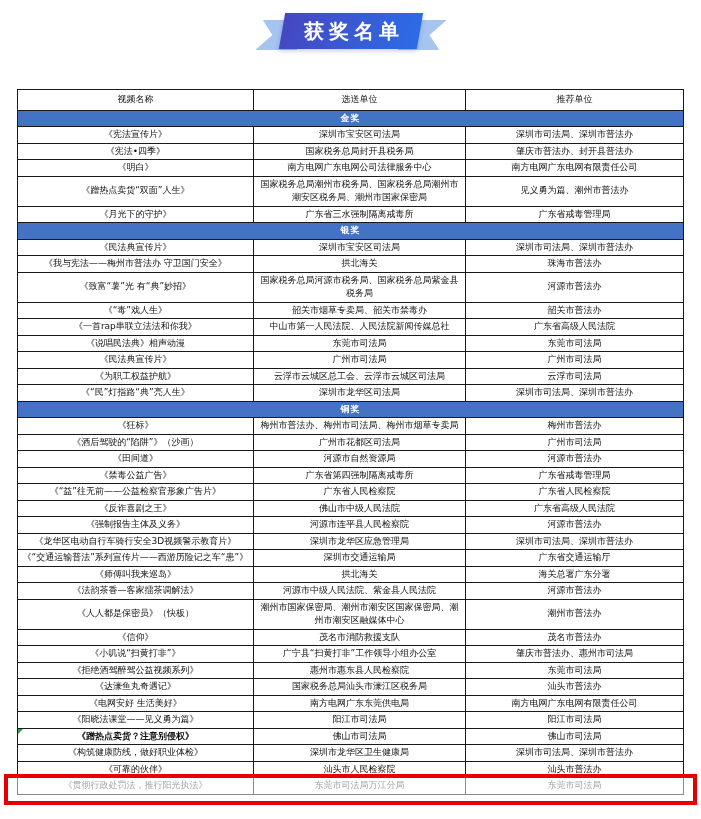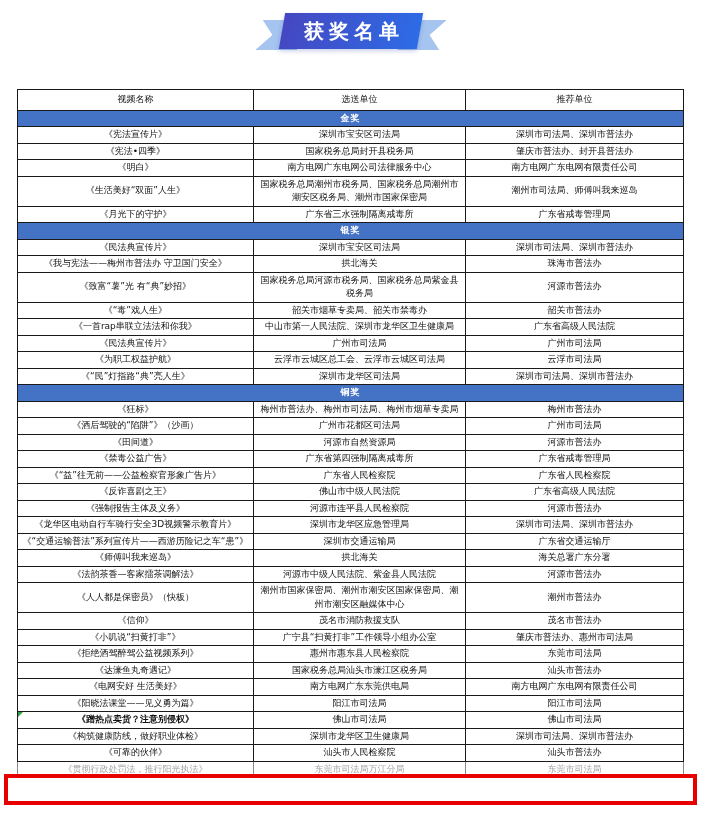--- a/index.html
+++ b/index.html
@@ -93,23 +93,23 @@
             <td>《宪法•四季》</td>
             <td>国家税务总局封开县税务局</td>
             <td>肇庆市普法办、封开县普法办</td>
           </tr>
           <tr>
             <td>《明白》</td>
             <td>南方电网广东电网公司法律服务中心</td>
             <td>南方电网广东电网有限责任公司</td>
           </tr>
           <tr>
-            <td>《生活美好“双面”人生》</td>
+            <td>《蹭热点卖货“双面”人生》</td>
             <td>国家税务总局潮州市税务局、国家税务总局潮州市潮安区税务局、潮州市国家保密局</td>
-            <td>潮州市司法局、师傅叫我来巡岛</td>
+            <td>见义勇为篇、潮州市普法办</td>
           </tr>
           <tr>
             <td>《月光下的守护》</td>
             <td>广东省三水强制隔离戒毒所</td>
             <td>广东省戒毒管理局</td>
           </tr>
           <tr class="section-row">
             <td colspan="3">银奖</td>
           </tr>
           <tr>
@@ -127,22 +127,27 @@
             <td>国家税务总局河源市税务局、国家税务总局紫金县税务局</td>
             <td>河源市普法办</td>
           </tr>
           <tr>
             <td>《“毒”戏人生》</td>
             <td>韶关市烟草专卖局、韶关市禁毒办</td>
             <td>韶关市普法办</td>
           </tr>
           <tr>
             <td>《一首rap串联立法法和你我》</td>
-            <td>中山市第一人民法院、深圳市龙华区卫生健康局</td>
+            <td>中山市第一人民法院、人民法院新闻传媒总社</td>
             <td>广东省高级人民法院</td>
+          </tr>
+          <tr>
+            <td>《说唱民法典》相声动漫</td>
+            <td>东莞市司法局</td>
+            <td>东莞市司法局</td>
           </tr>
           <tr>
             <td>《民法典宣传片》</td>
             <td>广州市司法局</td>
             <td>广州市司法局</td>
           </tr>
           <tr>
             <td>《为职工权益护航》</td>
             <td>云浮市云城区总工会、云浮市云城区司法局</td>
             <td>云浮市司法局</td>

